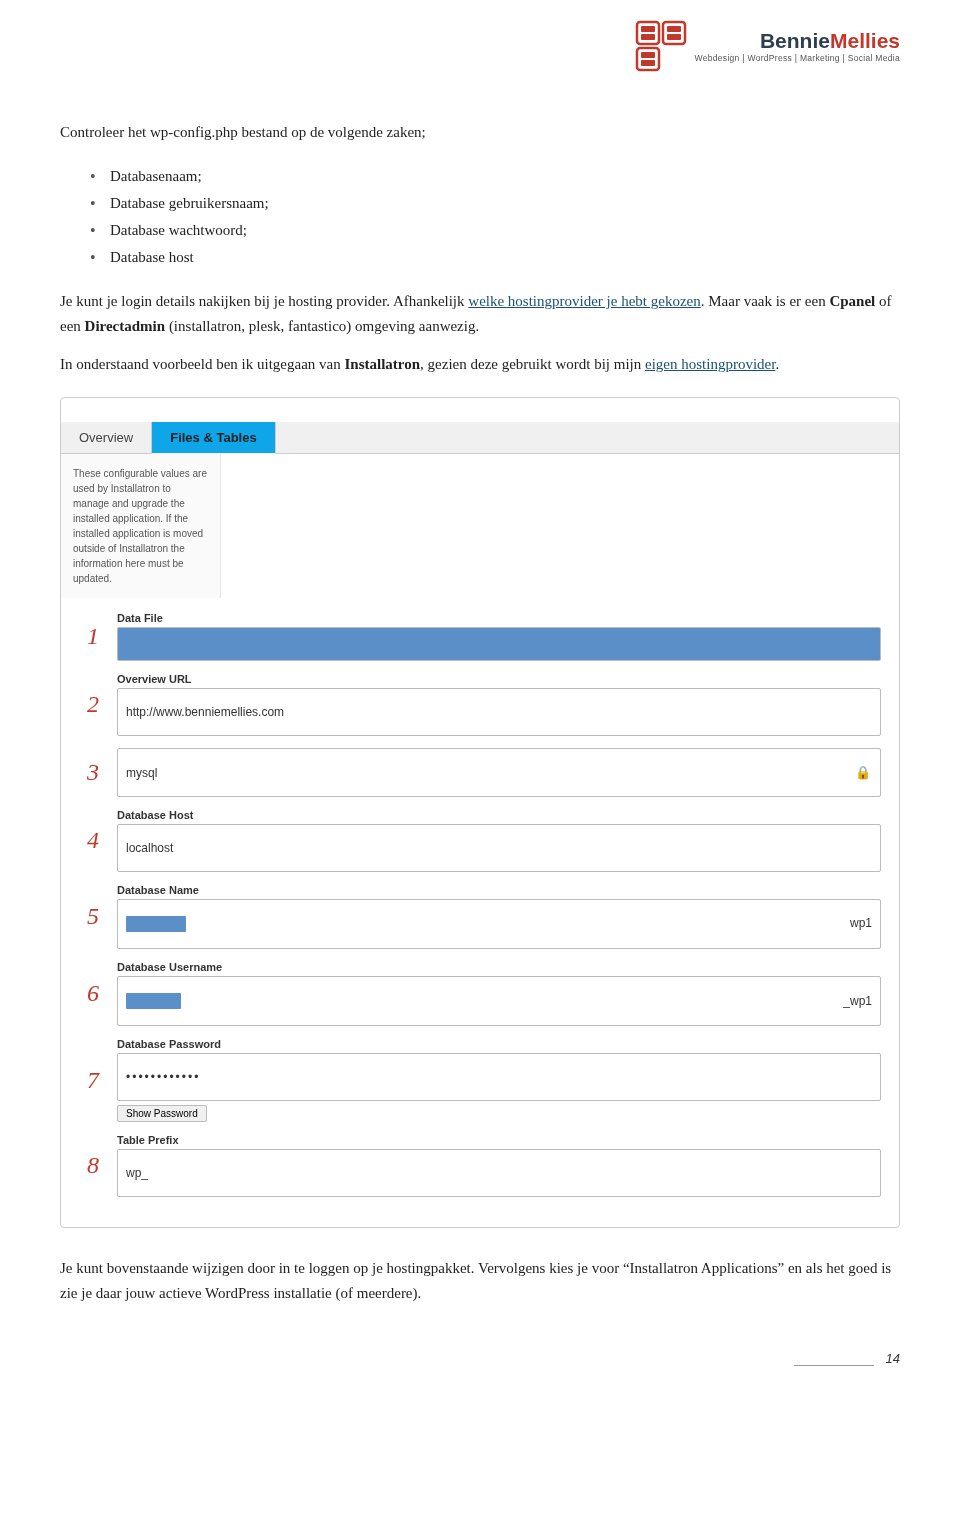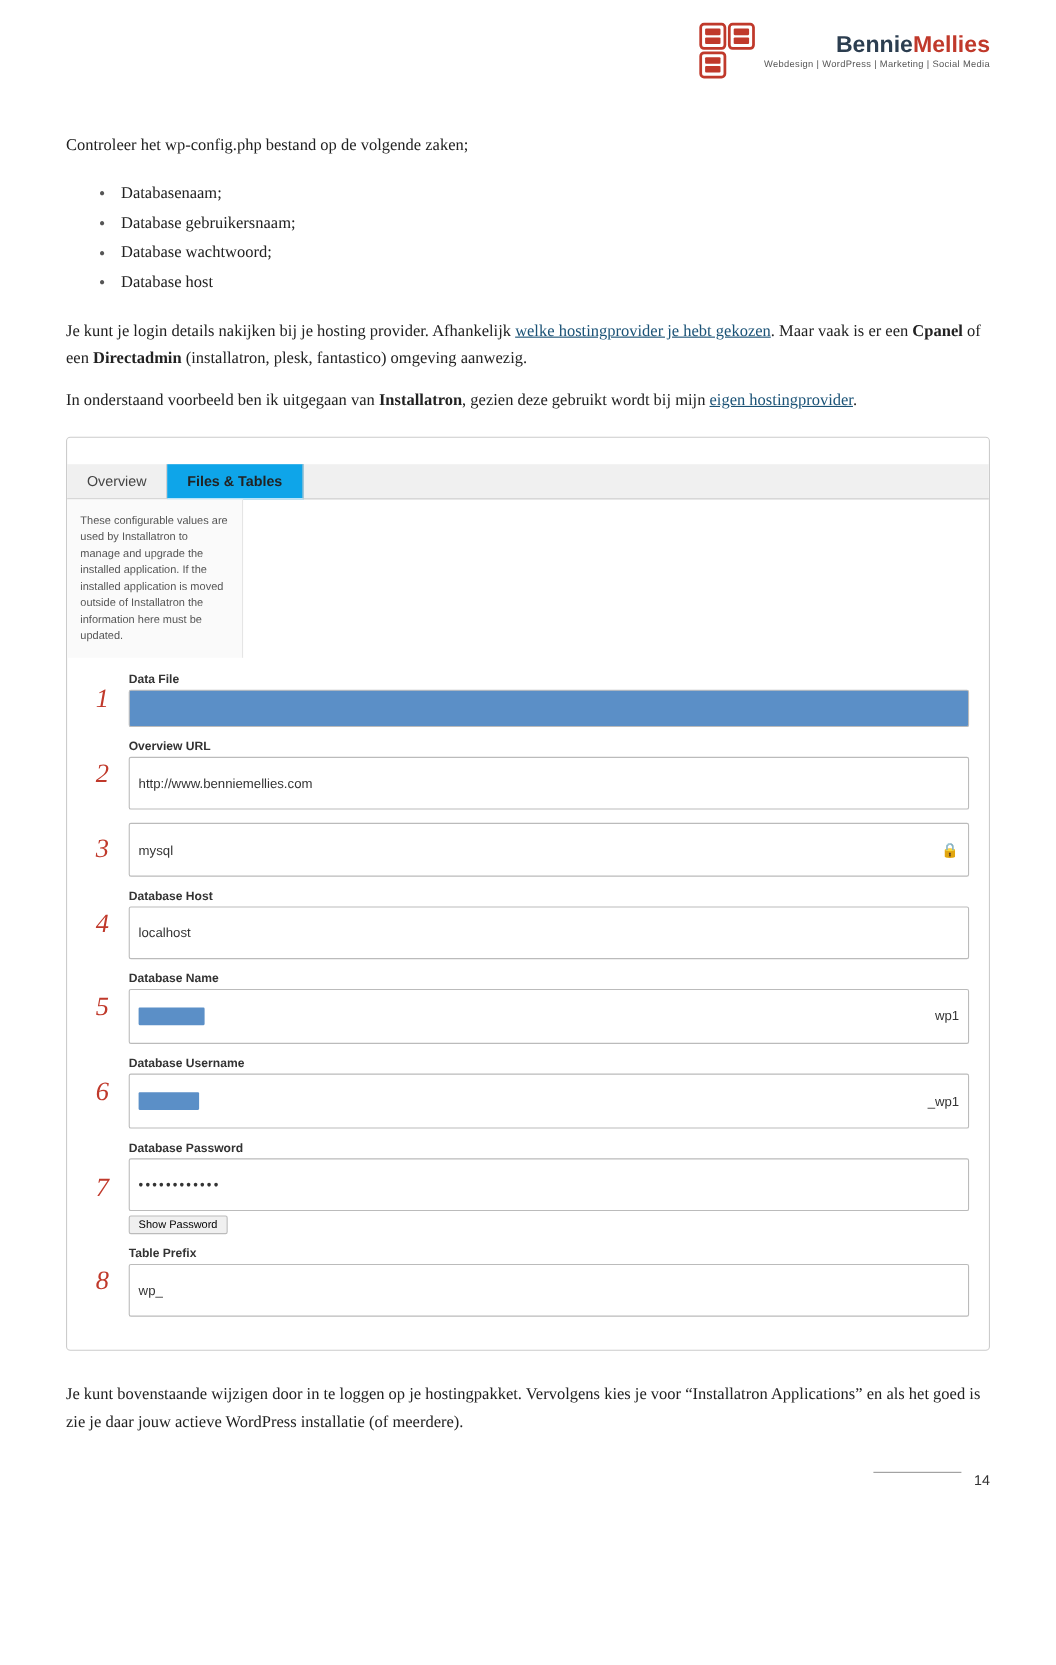--- a/index.html
+++ b/index.html
@@ -207,25 +207,26 @@
       background: #f0f0f0;
       border: 1px solid #bbb;
       border-radius: 2px;
       cursor: pointer;
       font-family: Arial, sans-serif;
     }
 
     
     .footer {
       position: absolute;
-      bottom: 33px;
+      bottom: 20px;
       right: 60px;
       display: flex;
-      align-items: flex-start;
+      align-items: flex-end;
       gap: 12px;
+      font-style: italic;
     }
     .footer-line {
       width: 80px;
       height: 1px;
       background: #999;
     }
     .page-number {
       font-size: 13px;
       color: #333;
       font-family: Arial, sans-serif;

